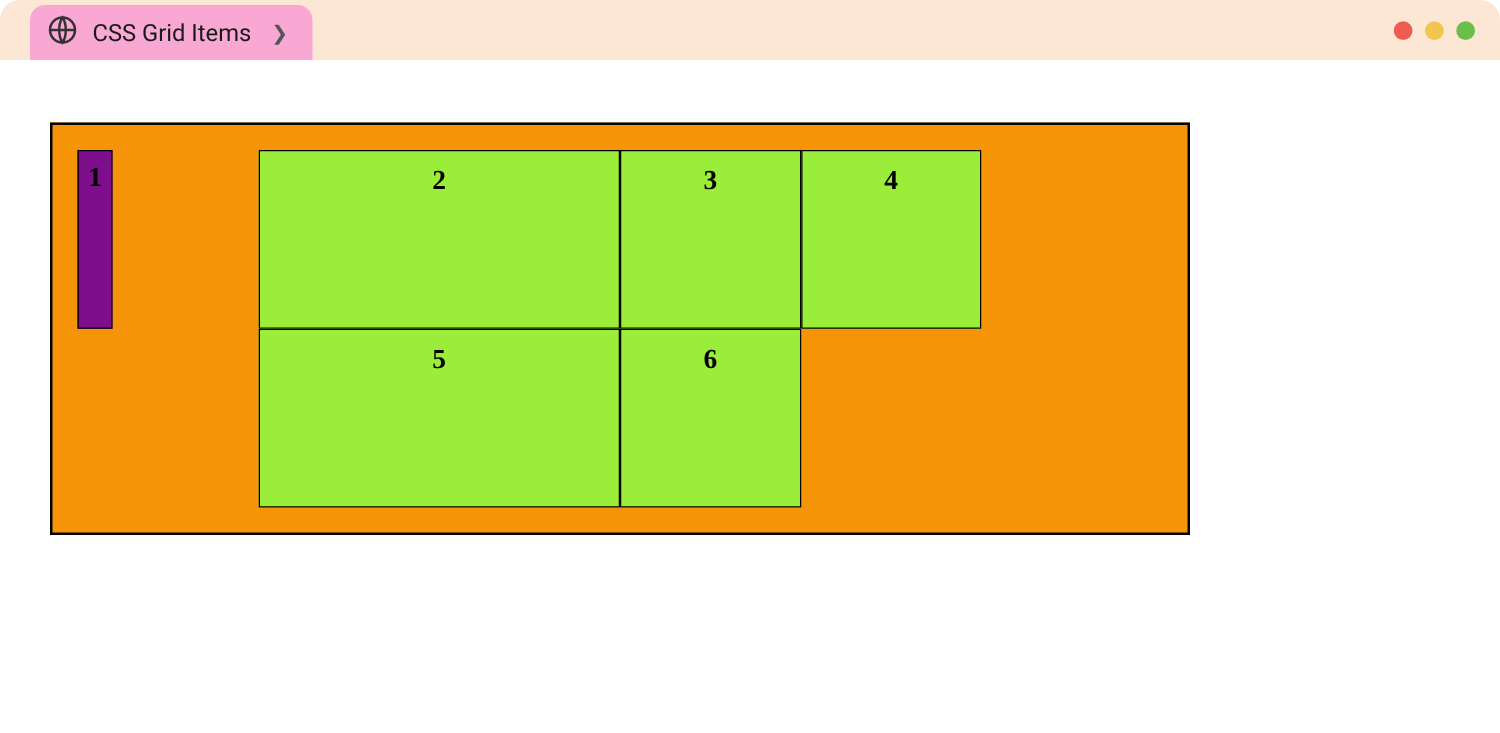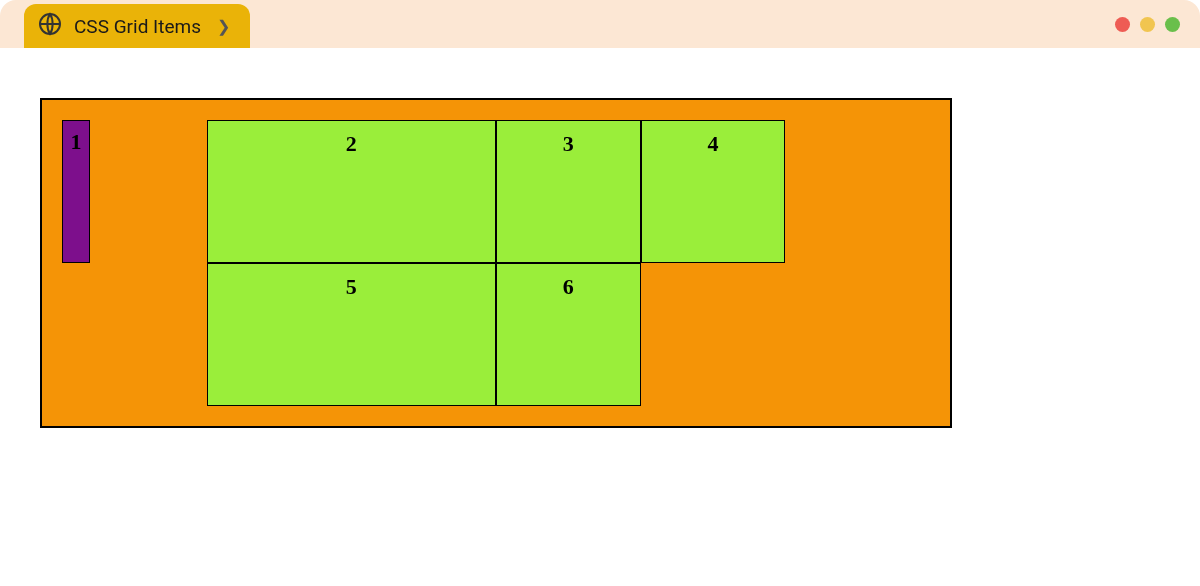--- a/index.html
+++ b/index.html
@@ -27,21 +27,21 @@
     .titlebar {
       background: #fce7d4;
       height: 48px;
       display: flex;
       align-items: center;
       padding: 0 20px 0 24px;
       position: relative;
     }
 
     .tab {
-      background: #eab308;
+      background: #f9a8d4;
       border-radius: 12px 12px 0 0;
       height: 44px;
       margin-top: 4px;
       padding: 0 20px 0 14px;
       display: flex;
       align-items: center;
       gap: 12px;
     }
 
     .globe-icon svg {

